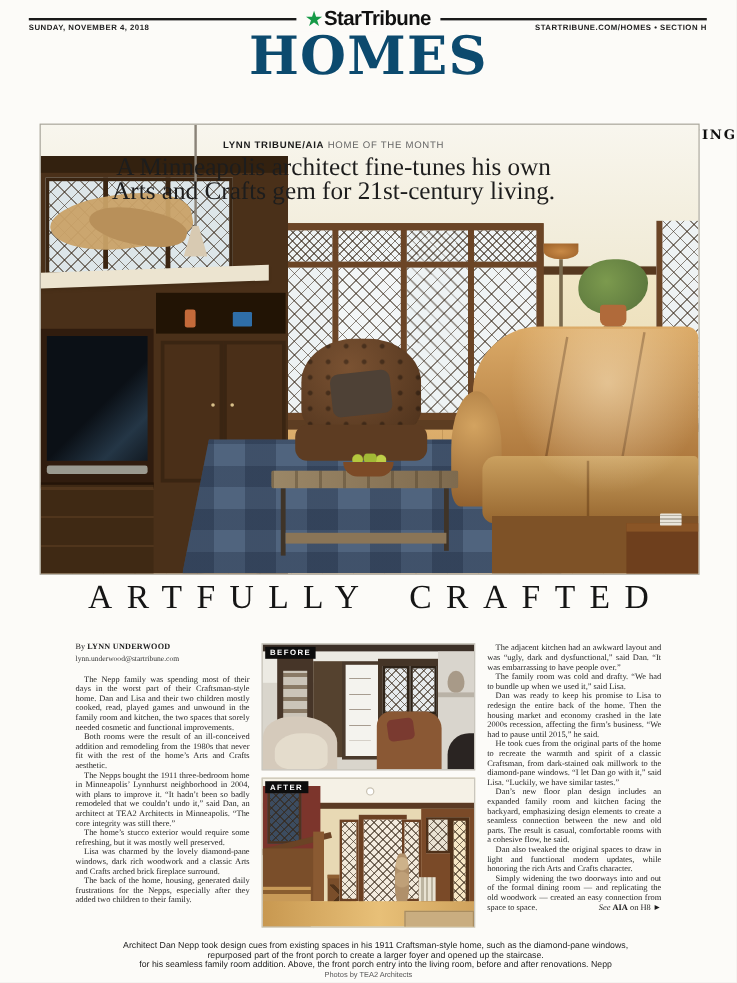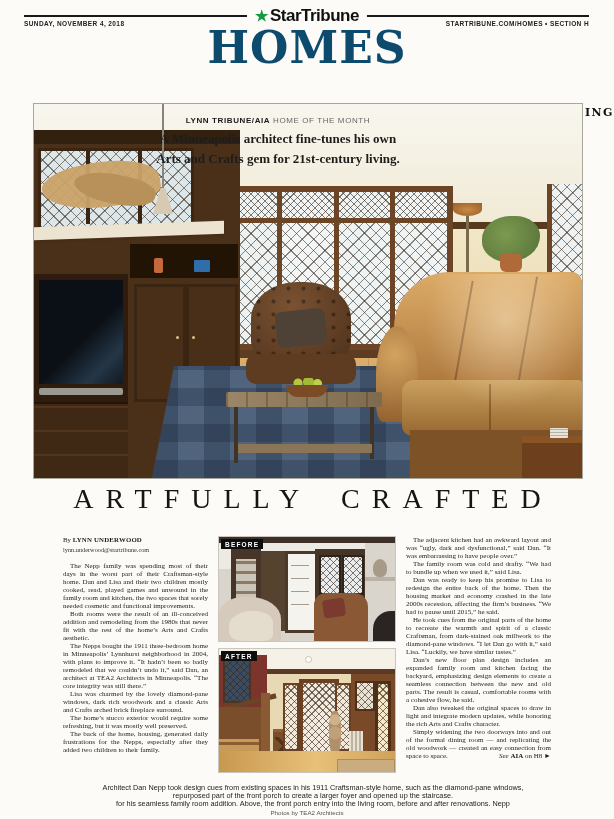--- a/index.html
+++ b/index.html
@@ -19,21 +19,21 @@
   .homes{position:absolute;left:0;right:0;top:24px;text-align:center;
         font-family:"DejaVu Serif",serif;font-weight:bold;font-size:44px;line-height:48px;color:#0c4a6e;letter-spacing:1px;}
   .gardening{position:absolute;left:0;right:0;top:74px;text-align:right;
         font-family:"DejaVu Serif",serif;font-weight:bold;font-size:11px;letter-spacing:1.5px;color:#111;margin-top:32px;}
   
   .hero{position:absolute;left:33px;top:103px;width:548px;height:374px;border:1px solid #a9a69c;
         background:#f6f3e9;overflow:hidden;}
   .hero-caption{position:absolute;left:0;right:60px;top:12px;text-align:center;z-index:40;}
   .hero-kicker{font-family:"Liberation Sans",sans-serif;font-size:8px;letter-spacing:.6px;color:#666;}
   .hero-kicker b{color:#1a1a1a;}
-  .hero-dek{font-family:"Liberation Serif",serif;font-size:13px;line-height:20px;color:#1d1d1d;margin-top:4px;font-weight:bold;}
+  .hero-dek{font-family:"Liberation Serif",serif;font-size:21px;line-height:20px;color:#1d1d1d;margin-top:4px;}
   .lattice{background-image:
      repeating-linear-gradient(45deg, rgba(52,36,20,.55) 0 1px, transparent 1px 8px),
      repeating-linear-gradient(-45deg, rgba(52,36,20,.55) 0 1px, transparent 1px 8px);}
   .lattice-sm{background-image:
      repeating-linear-gradient(45deg, rgba(52,36,20,.6) 0 1px, transparent 1px 5px),
      repeating-linear-gradient(-45deg, rgba(52,36,20,.6) 0 1px, transparent 1px 5px);}
   
   .headline{position:absolute;left:0;right:0;top:483px;text-align:center;
         font-family:"Liberation Serif",serif;font-size:28px;letter-spacing:12px;word-spacing:12px;
         color:#151515;padding-left:12px;}
@@ -163,22 +163,22 @@
   <div class="headline">ARTFULLY CRAFTED</div>
 
   <div class="article">
 
     <div class="col">
       <div class="byline"><span>By </span><span class="by-name">LYNN UNDERWOOD</span></div>
       <div class="byline-email">lynn.underwood@startribune.com</div>
       <p>The Nepp family was spending most of their days in the worst part of their Craftsman-style home. Dan and Lisa and their two children mostly cooked, read, played games and unwound in the family room and kitchen, the two spaces that sorely needed cosmetic and functional improvements.</p>
       <p>Both rooms were the result of an ill-conceived addition and remodeling from the 1980s that never fit with the rest of the home’s Arts and Crafts aesthetic.</p>
       <p>The Nepps bought the 1911 three-bedroom home in Minneapolis’ Lynnhurst neighborhood in 2004, with plans to improve it. “It hadn’t been so badly remodeled that we couldn’t undo it,” said Dan, an architect at TEA2 Architects in Minneapolis. “The core integrity was still there.”</p>
+      <p>The home’s stucco exterior would require some refreshing, but it was mostly well preserved.</p>
       <p>Lisa was charmed by the lovely diamond-pane windows, dark rich woodwork and a classic Arts and Crafts arched brick fireplace surround.</p>
-      <p>The home’s stucco exterior would require some refreshing, but it was mostly well preserved.</p>
       <p>The back of the home, housing, generated daily frustrations for the Nepps, especially after they added two children to their family.</p>
     </div>
 
     <div class="photocol">
 
       <div class="pblock" style="height:104px;margin-bottom:6px;background:#d9d5cc;">
         <span class="pbadge">BEFORE</span>
         <div class="abs" style="left:0;right:0;top:0;height:6px;background:#3c3028;"></div>
         <div class="abs" style="left:0;right:0;top:6px;height:26px;background:#eceae3;"></div>
         <div class="abs" style="left:12px;top:10px;width:30px;height:80px;background:#463528;"></div>
@@ -225,21 +225,21 @@
       </div>
 
     </div>
 
     <div class="col">
       <p>The adjacent kitchen had an awkward layout and was “ugly, dark and dysfunctional,” said Dan. “It was embarrassing to have people over.”</p>
       <p>The family room was cold and drafty. “We had to bundle up when we used it,” said Lisa.</p>
       <p>Dan was ready to keep his promise to Lisa to redesign the entire back of the home. Then the housing market and economy crashed in the late 2000s recession, affecting the firm’s business. “We had to pause until 2015,” he said.</p>
       <p>He took cues from the original parts of the home to recreate the warmth and spirit of a classic Craftsman, from dark-stained oak millwork to the diamond-pane windows. “I let Dan go with it,” said Lisa. “Luckily, we have similar tastes.”</p>
       <p>Dan’s new floor plan design includes an expanded family room and kitchen facing the backyard, emphasizing design elements to create a seamless connection between the new and old parts. The result is casual, comfortable rooms with a cohesive flow, he said.</p>
-      <p>Dan also tweaked the original spaces to draw in light and integrate modern updates, while honoring the rich Arts and Crafts character.</p>
+      <p>Dan also tweaked the original spaces to draw in light and functional modern updates, while honoring the rich Arts and Crafts character.</p>
       <p>Simply widening the two doorways into and out of the formal dining room — and replicating the old woodwork — created an easy connection from space to space.</p>
       <div class="see-more"><i>See </i><b>AIA</b><span> on H8 </span><span>►</span></div>
     </div>
   </div>
 
   <div class="caption">
     <div>Architect Dan Nepp took design cues from existing spaces in his 1911 Craftsman-style home, such as the diamond-pane windows,</div>
     <div>repurposed part of the front porch to create a larger foyer and opened up the staircase.</div>
     <div>for his seamless family room addition. Above, the front porch entry into the living room, before and after renovations. Nepp</div>
   </div>

